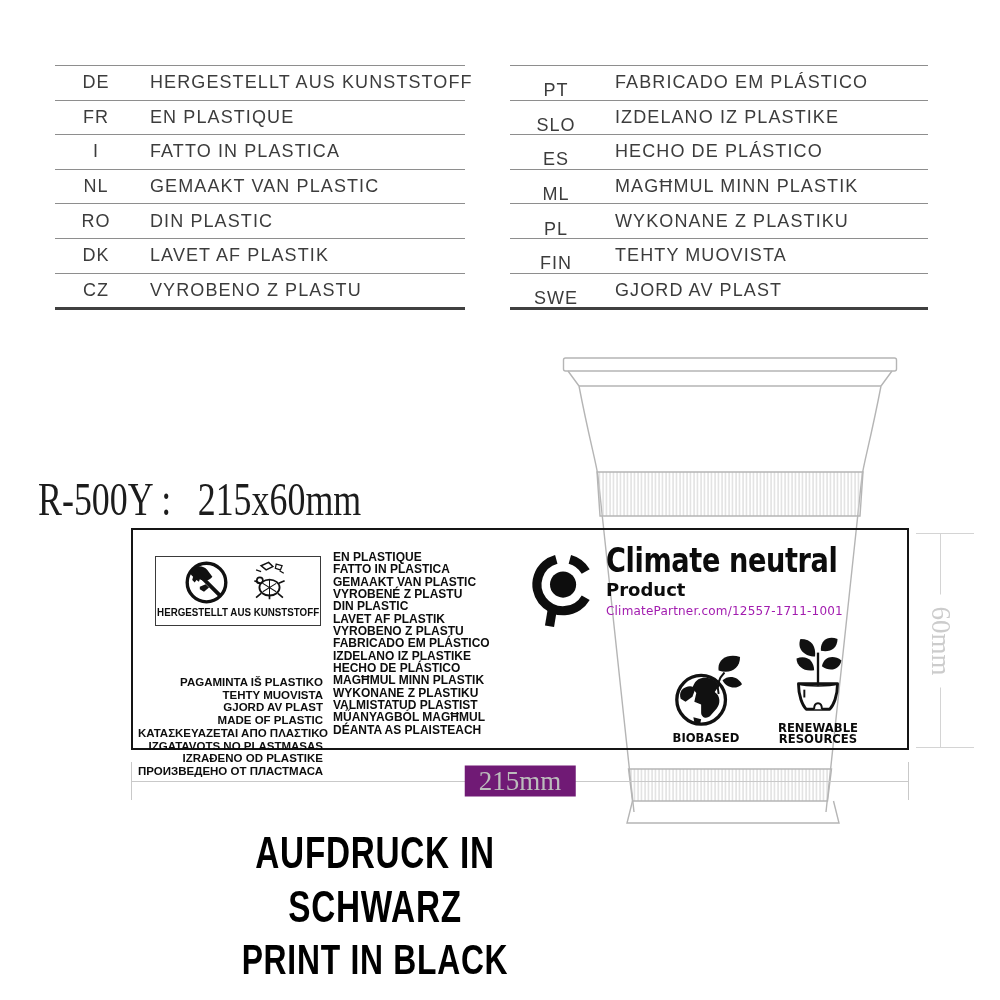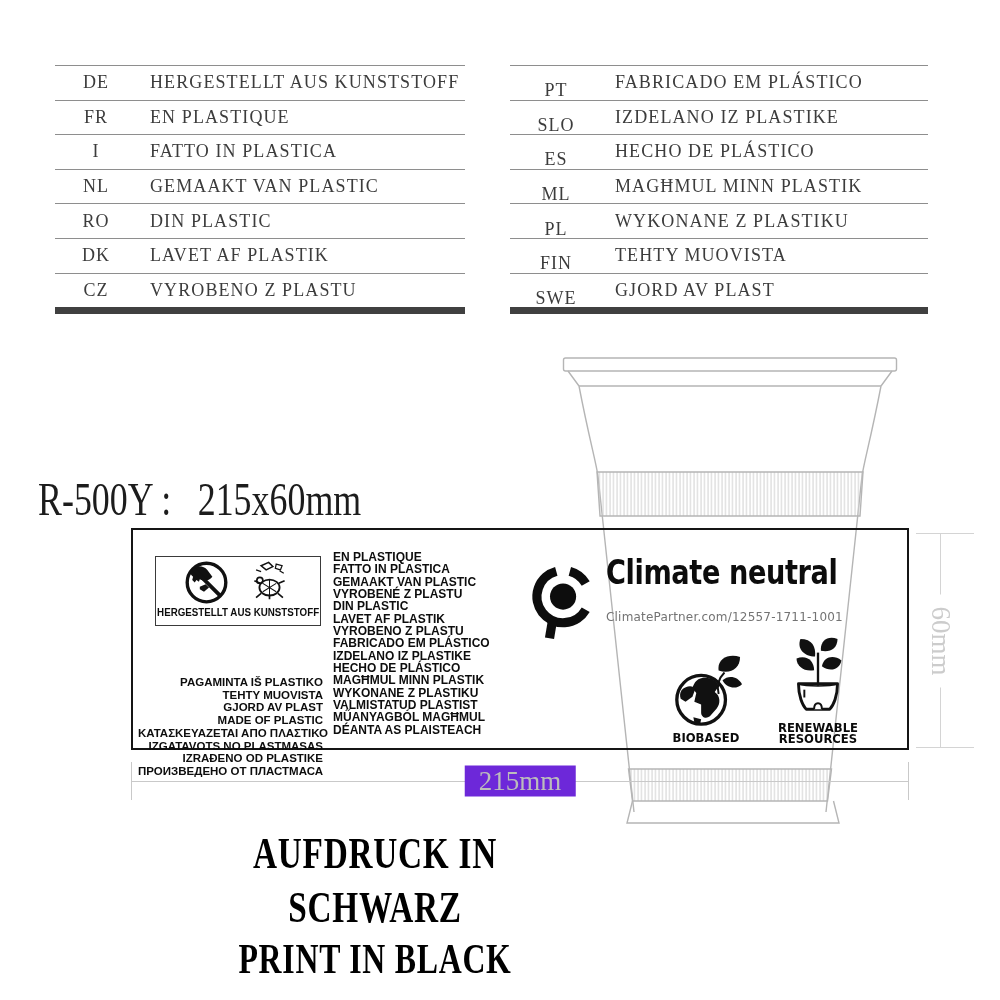--- a/index.html
+++ b/index.html
@@ -1,20 +1,20 @@
 <!DOCTYPE html>
 <html><head>
 <meta charset="utf-8">
 <style>
   html,body{margin:0;padding:0;background:#fff;}
   .canvas{position:relative;width:1000px;height:1000px;background:#ffffff;overflow:hidden;
           font-family:"Liberation Sans",sans-serif;}
 
   
-  .lang-table{position:absolute;border-bottom:7px solid #404040;font-family:Liberation Serif, serif;}
+  .lang-table{position:absolute;border-bottom:3px solid #404040;}
   #table-left{left:55px;top:65px;width:410px;}
   #table-right{left:510px;top:65px;width:418px;}
   .lang-row{display:flex;align-items:center;height:33.6px;border-top:1px solid #8e8e8e;
             color:#3c3c3c;font-size:18px;letter-spacing:1.1px;white-space:nowrap;}
   .lang-code{flex:0 0 82px;text-align:center;letter-spacing:1px;}
   #table-right .lang-code{flex-basis:92px;margin-top:16px;}
   .lang-text{padding-left:13px;}
 
   
   .cup-svg{position:absolute;left:550px;top:350px;}
@@ -34,56 +34,56 @@
             flex-direction:column;align-items:center;background:transparent;}
   .warn-icons{display:flex;gap:16px;margin-top:2px;align-items:center;}
   .warn-caption{font-size:10.5px;font-weight:bold;color:#0d0d0d;white-space:nowrap;
                 transform:scaleX(.93);margin-top:0;}
 
   .col-right{position:absolute;left:5px;top:104px;width:185px;text-align:right;margin-top:42px;}
   .col-center{position:absolute;left:200px;top:21px;width:195px;text-align:left;}
   .lbl-line{font-size:11.5px;font-weight:bold;color:#0d0d0d;line-height:12.7px;white-space:nowrap;}
   .col-center .lbl-line{font-size:12px;line-height:12.35px;}
 
-  .climate{position:absolute;left:398px;top:20px;width:360px;height:100px;}
+  .climate{position:absolute;left:398px;top:8px;width:360px;height:100px;}
   .cp-logo{position:absolute;left:0;top:4px;}
   .climate-text{position:absolute;left:75px;top:4px;width:300px;font-family:"DejaVu Sans",sans-serif;}
   .climate-title{font-size:34px;font-weight:bold;color:#0c0c0c;letter-spacing:-.5px;
                  transform:scaleX(.80);transform-origin:left top;white-space:nowrap;line-height:37px;}
   .climate-sub{font-size:18px;font-weight:bold;color:#0c0c0c;margin-top:1px;line-height:20px;}
-  .climate-url{font-size:12px;color:#737373;margin-top:19px;letter-spacing:.2px;white-space:nowrap;}
+  .climate-url{font-size:12px;color:#a21caf;margin-top:4px;letter-spacing:.2px;white-space:nowrap;}
 
   .badge{position:absolute;display:flex;flex-direction:column;align-items:center;
          justify-content:flex-end;}
   #badge-1{left:392px;top:100px;width:134px;height:114px;}
   #badge-2{left:510px;top:100px;width:126px;height:114px;}
   #badge-3{left:622px;top:94px;width:126px;height:121px;}
   .badge-label{font-family:"DejaVu Sans",sans-serif;font-size:12.5px;font-weight:bold;color:#0b0b0b;
                text-align:center;line-height:11.6px;margin-top:5px;transform:scaleX(.93);}
 
   
   .dim-h{position:absolute;left:131px;top:762px;width:778px;height:38px;}
   .dim-h .dline{position:absolute;left:0;right:0;top:19px;height:1px;background:#c9c9c9;}
   .dim-h .tick{position:absolute;top:0;bottom:0;width:1px;background:#c9c9c9;}
   .dim-h .tick.right{right:0;}
   .dim-h .dim-text{position:absolute;left:50%;top:19px;transform:translate(-50%,-50%);
-                   background:#6d28d9;padding:0 14px;font-family:"Liberation Serif",serif;
+                   background:#701a75;padding:0 14px;font-family:"Liberation Serif",serif;
                    font-size:27px;color:#bcbcbc;white-space:nowrap;}
 
   .dim-v{position:absolute;left:916px;top:533px;width:58px;height:215px;}
   .dim-v .dline{position:absolute;left:24px;top:0;bottom:0;width:1px;background:#d4d4d4;}
   .dim-v .tick{position:absolute;left:0;right:0;height:1px;background:#d4d4d4;}
   .dim-v .tick.bottom{bottom:0;}
   .dim-v .dim-text{position:absolute;left:24px;top:50%;
                    transform:translate(-50%,-50%) rotate(90deg);background:#fff;padding:0 12px;
                    font-family:"Liberation Serif",serif;font-size:27px;color:#cccccc;white-space:nowrap;}
 
   
   .footer{position:absolute;left:105px;top:826px;width:540px;text-align:center;color:#000;
-          font-family:Liberation Serif, serif;}
+          font-family:Liberation Sans, sans-serif;}
   .footer-line{font-weight:800;transform:scaleX(.74);transform-origin:center top;letter-spacing:1px;}
   .f1{font-size:45px;line-height:54px;}
   .f2{font-size:43px;line-height:50px;}
 </style>
 </head>
 <body>
 
 <div class="canvas">
 
   <div class="lang-table" id="table-left">
@@ -225,20 +225,21 @@
       <svg class="cp-logo" width="68" height="92" viewBox="0 0 70 95">
         <g stroke="#0d0d0d" stroke-width="9.5" fill="none">
           <path d="M56.4,57.5 A27,27 0 1 1 26,17.9"></path>
           <path d="M40,17.9 A27,27 0 0 1 56.4,30.5"></path>
           <path d="M22.5,66 L19,87"></path>
         </g>
         <circle cx="33" cy="44" r="13.5" fill="#0d0d0d"></circle>
       </svg>
       <div class="climate-text">
         <div class="climate-title">Climate neutral</div>
+        <div class="climate-sub">Product</div>
         <div class="climate-url">ClimatePartner.com/12557-1711-1001</div>
       </div>
     </div>
 
 
     <div class="badge" id="badge-2">
       <svg width="78" height="72" viewBox="0 0 78 74">
         <circle cx="34" cy="46" r="25" fill="none" stroke="#111" stroke-width="3.4"></circle>
         <path d="M34,24 c8,-2 16,2 18,8 l-4,6 c6,4 6,12 2,17 l-7,8 c-4,3 -9,1 -9,-4 l0,-8 -7,-3 2,-9 -4,-5 c2,-6 5,-9 9,-10 z" fill="#111"></path>
         <path d="M14,36 c5,-5 12,-5 14,-1 l-3,8 -7,5 -5,-3 c-1,-3 -1,-6 1,-9 z" fill="#111"></path>

